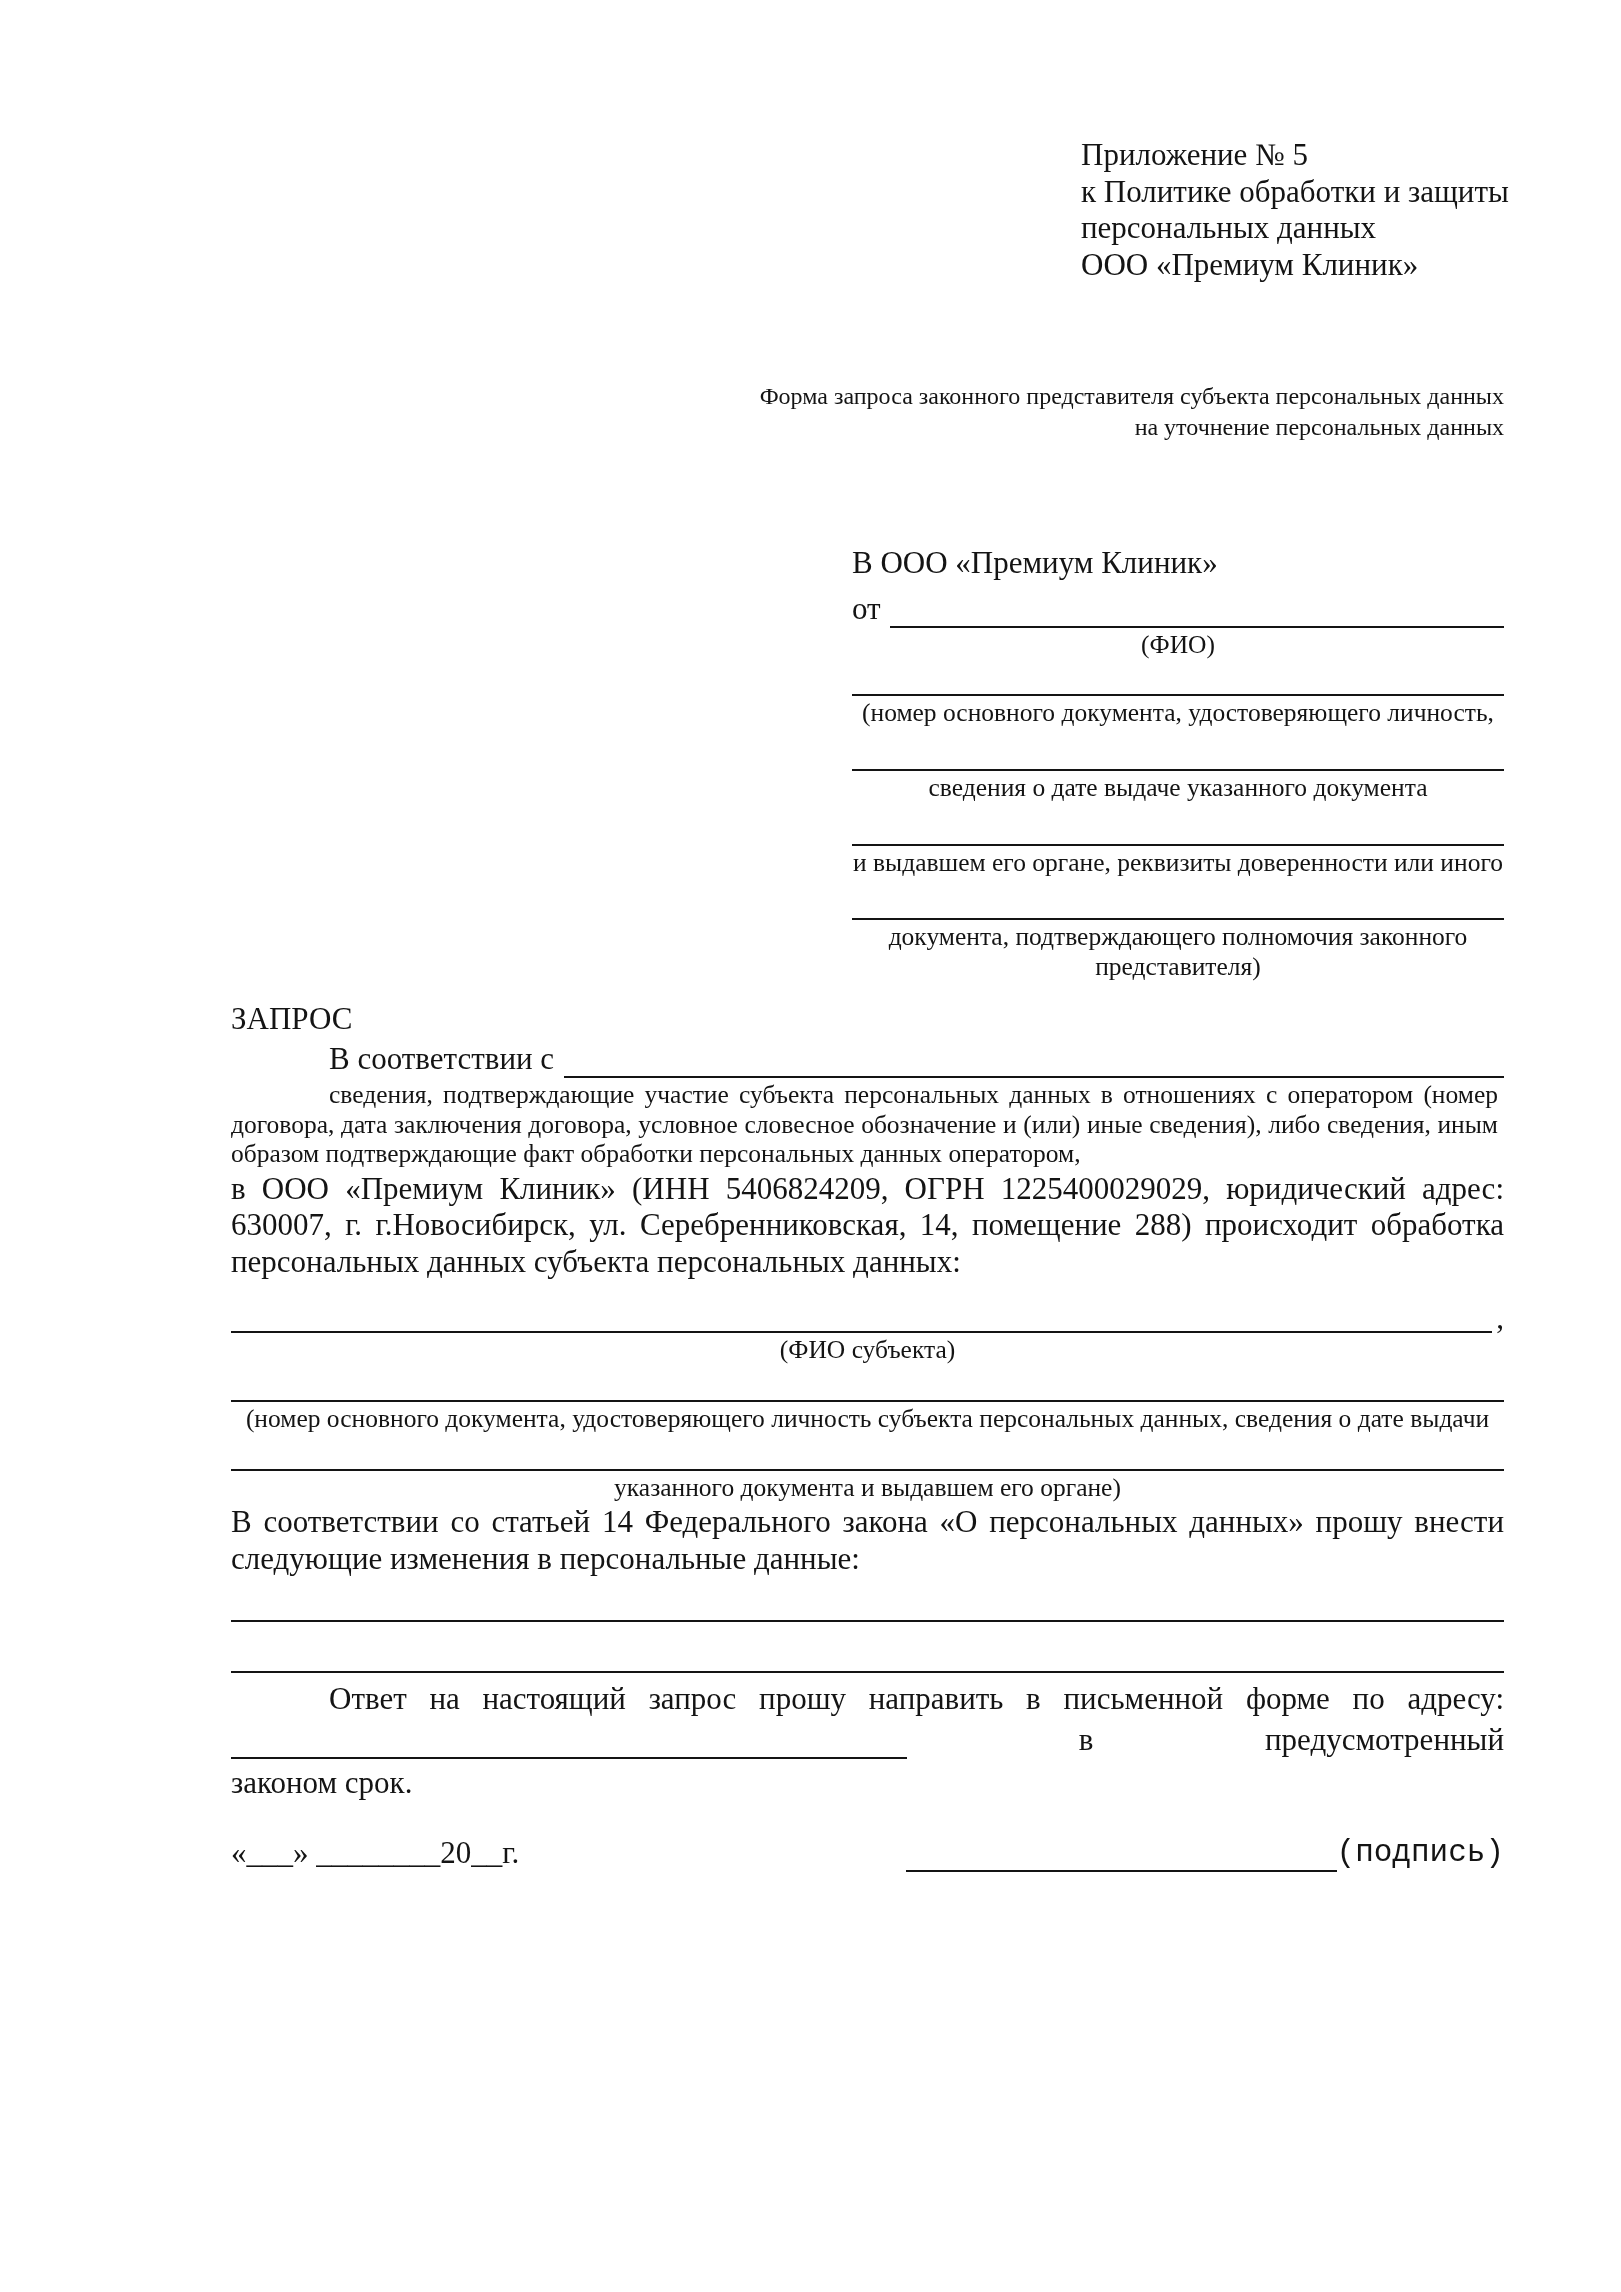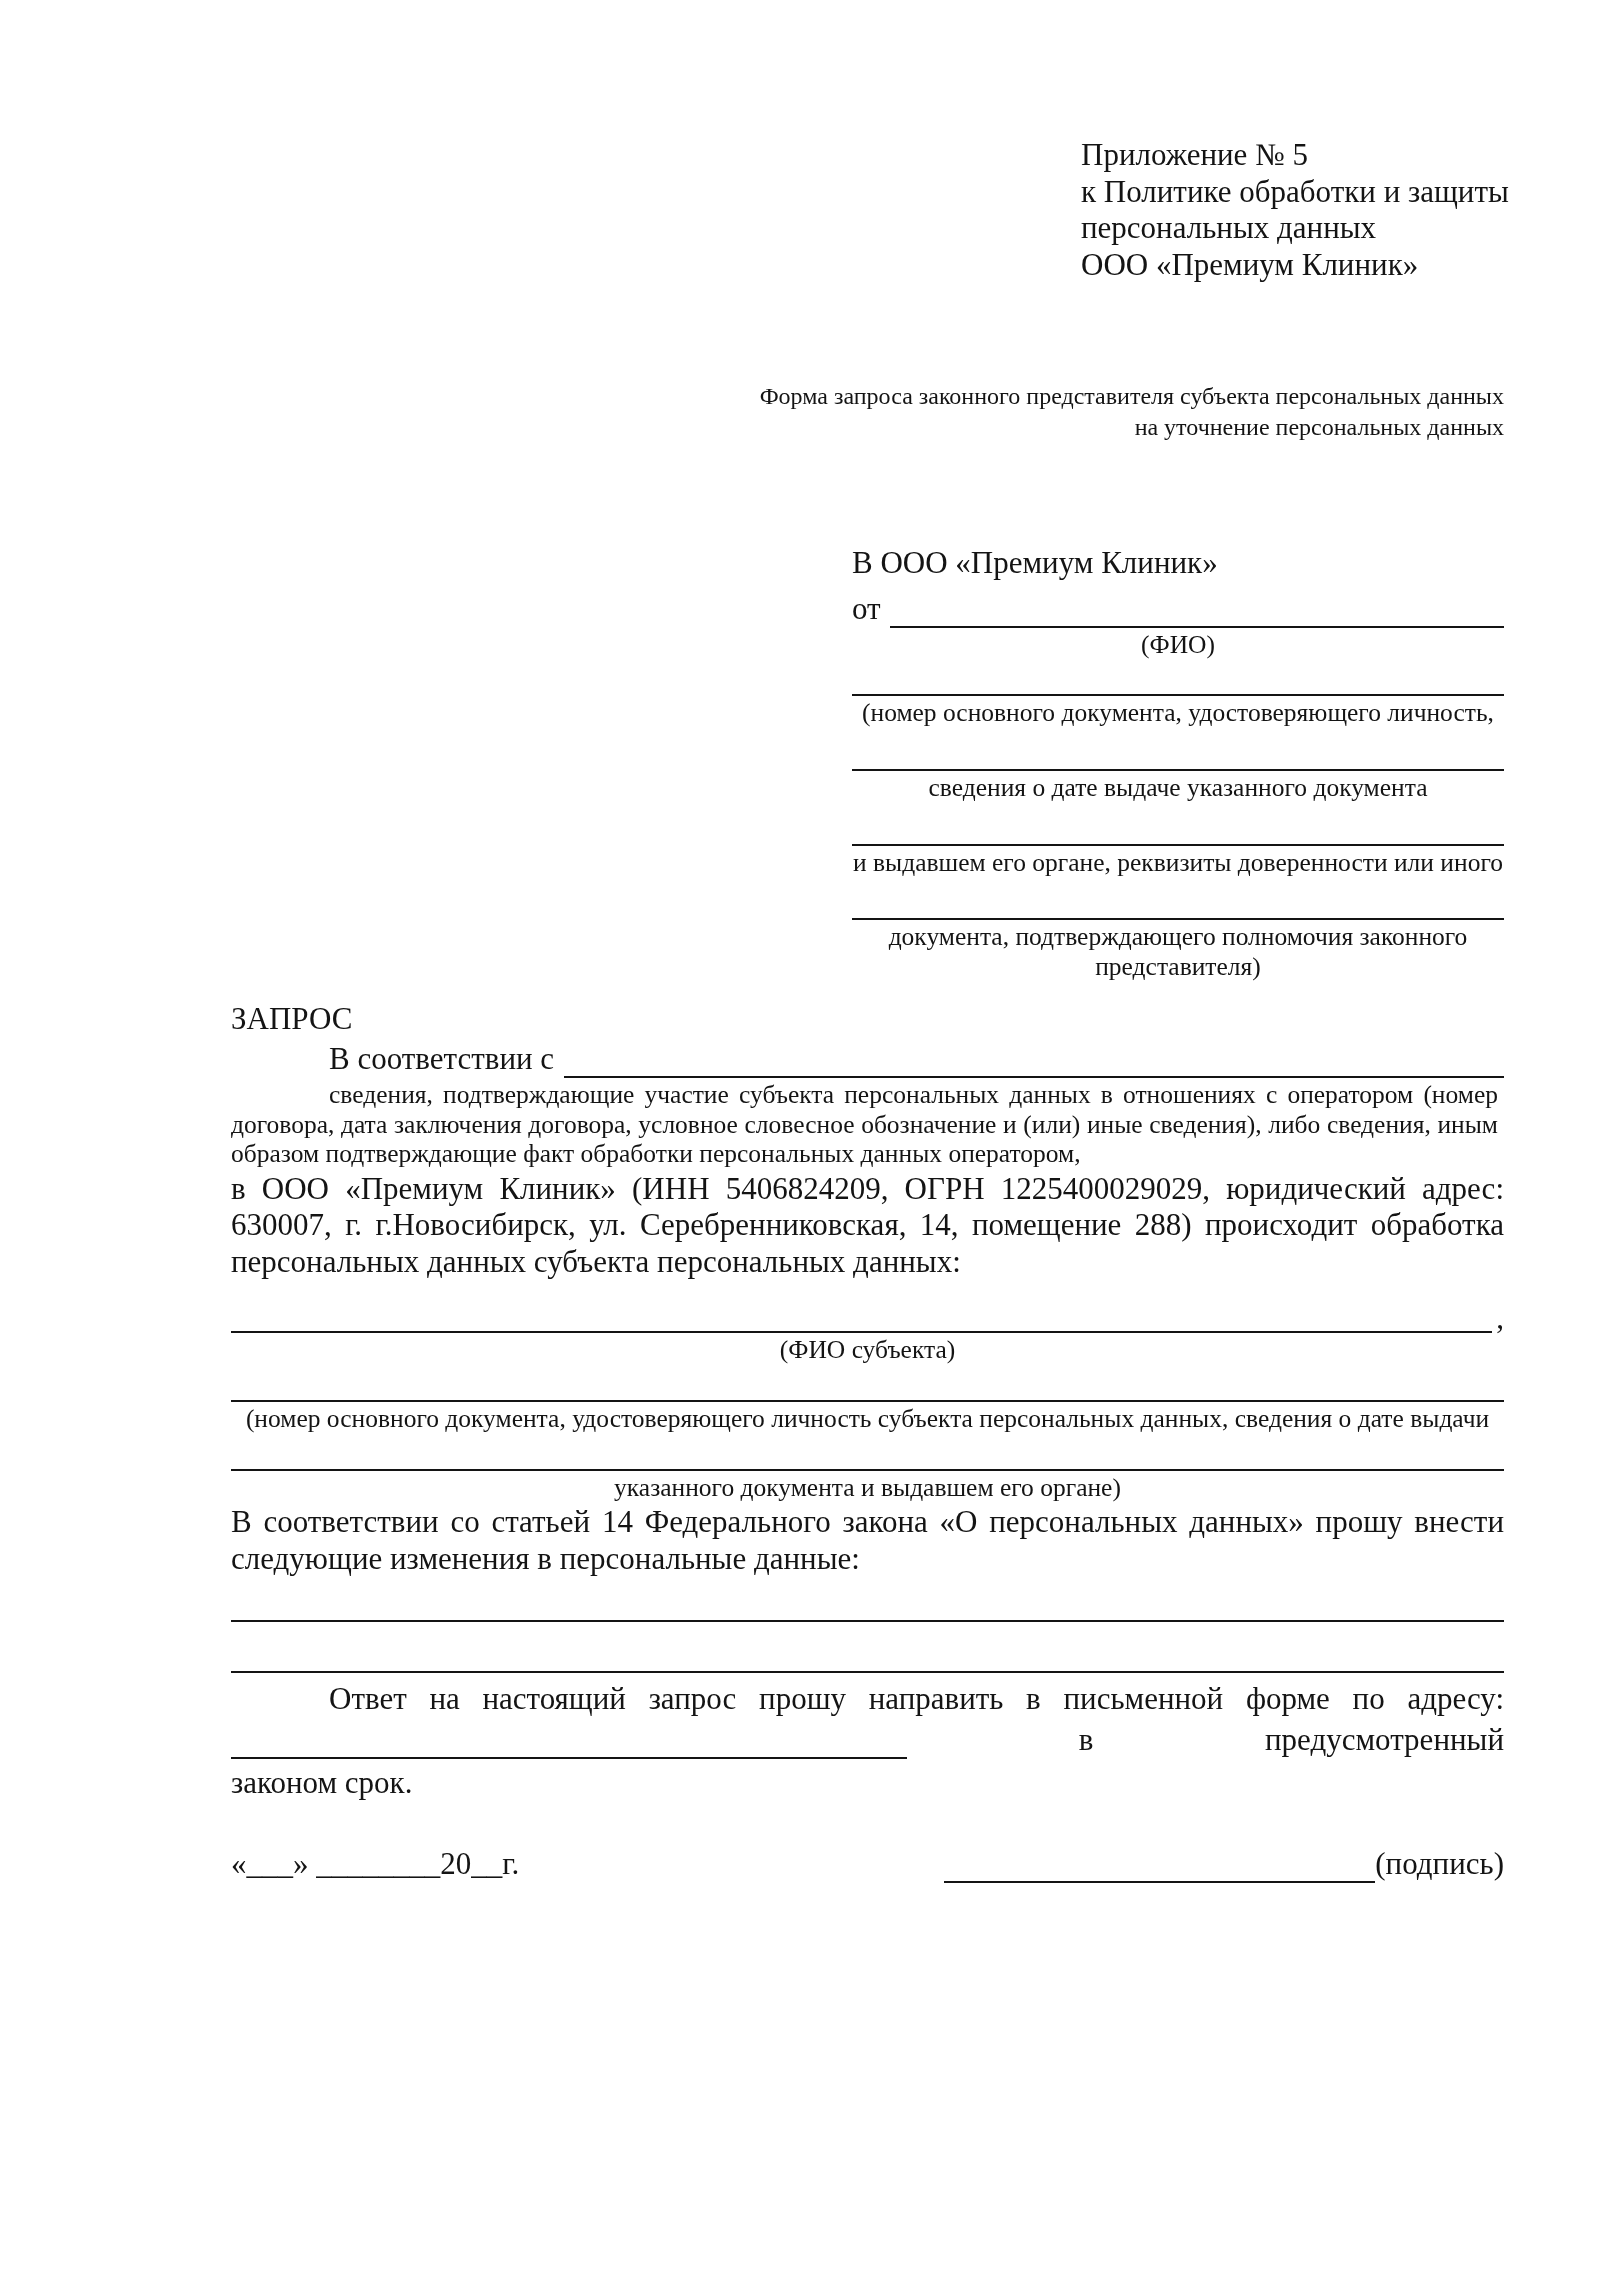--- a/index.html
+++ b/index.html
@@ -69,23 +69,23 @@
   .reply-line1 {
     margin-top:7.8px;
     text-align:justify;
     text-align-last:justify;
     text-indent:98px;
   }
   .reply-line2 { display:flex; align-items:flex-end; height:41px; justify-content:space-between; }
   .reply-line2 .fill { flex:none; width:676px; margin-left:0; }
   .reply-line3 { margin-top:5.9px; }
 
-  .footer-row { display:flex; margin-top:45px; }
+  .footer-row { display:flex; margin-top:34px; }
   .date-part { white-space:nowrap; }
-  .sig-part { margin-left:auto; display:flex; align-items:flex-end; }
+  .sig-part { margin-left:auto; display:flex; align-items:flex-end;font-family:Liberation Mono, monospace; }
   .sig-fill { width:431px; border-bottom:2.9px solid #141414; height:33px; }
   .sig-caption { white-space:nowrap; }
 </style>
 </head>
 <body>
 
 <div class="page">
 
   <div class="appendix">
     <div>Приложение № 5</div>

